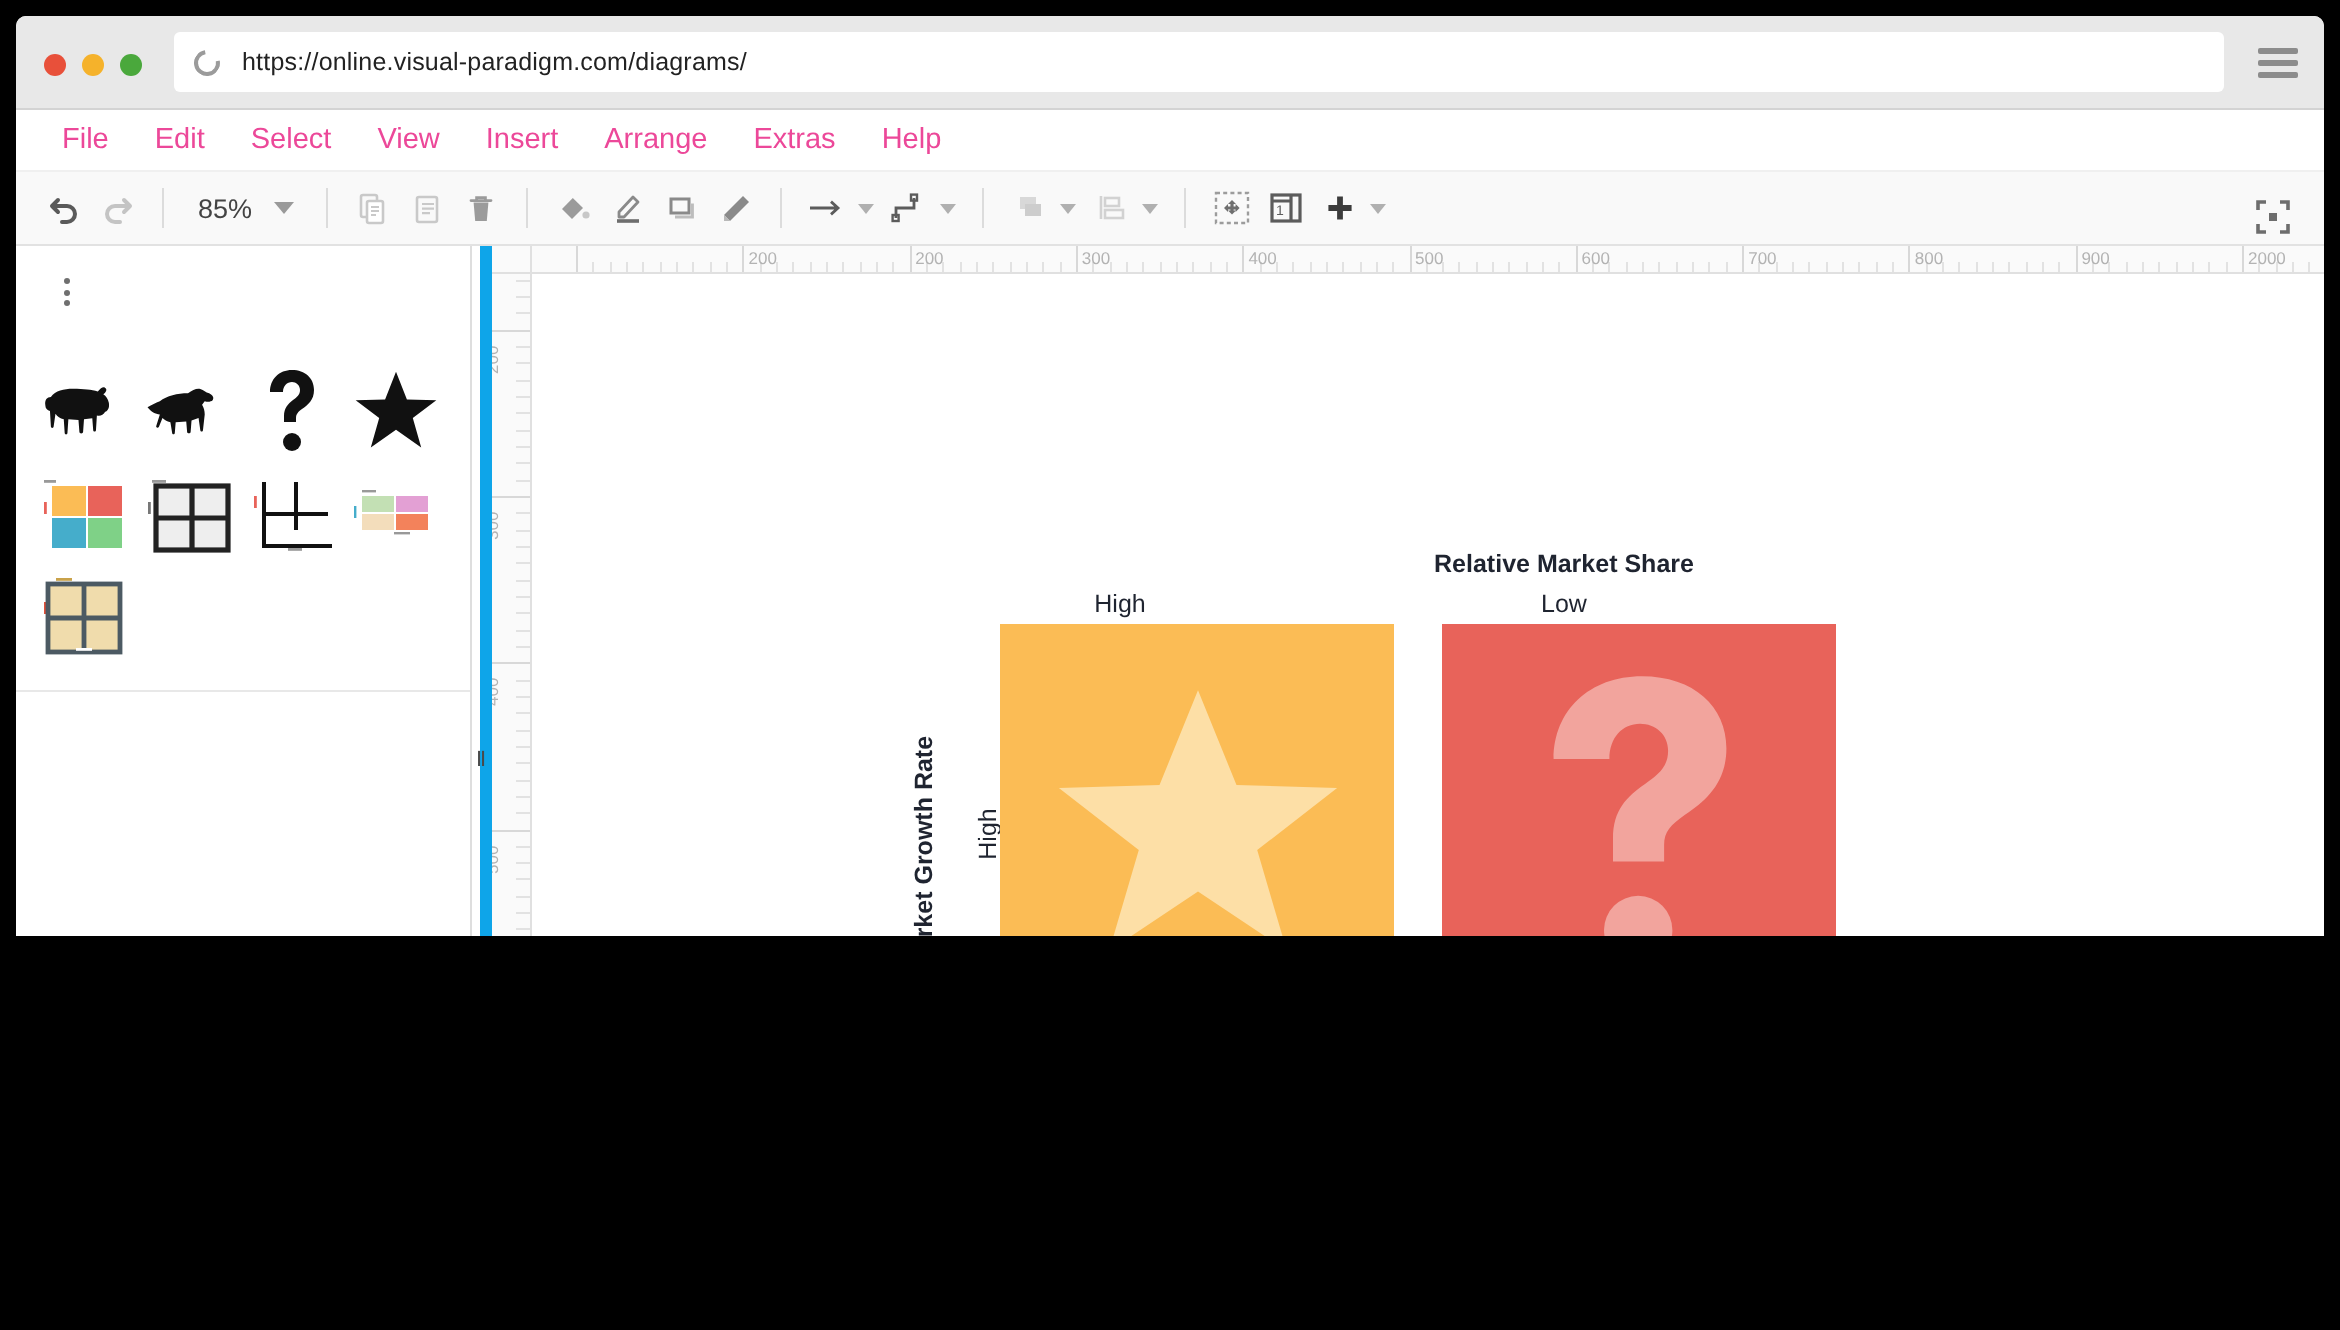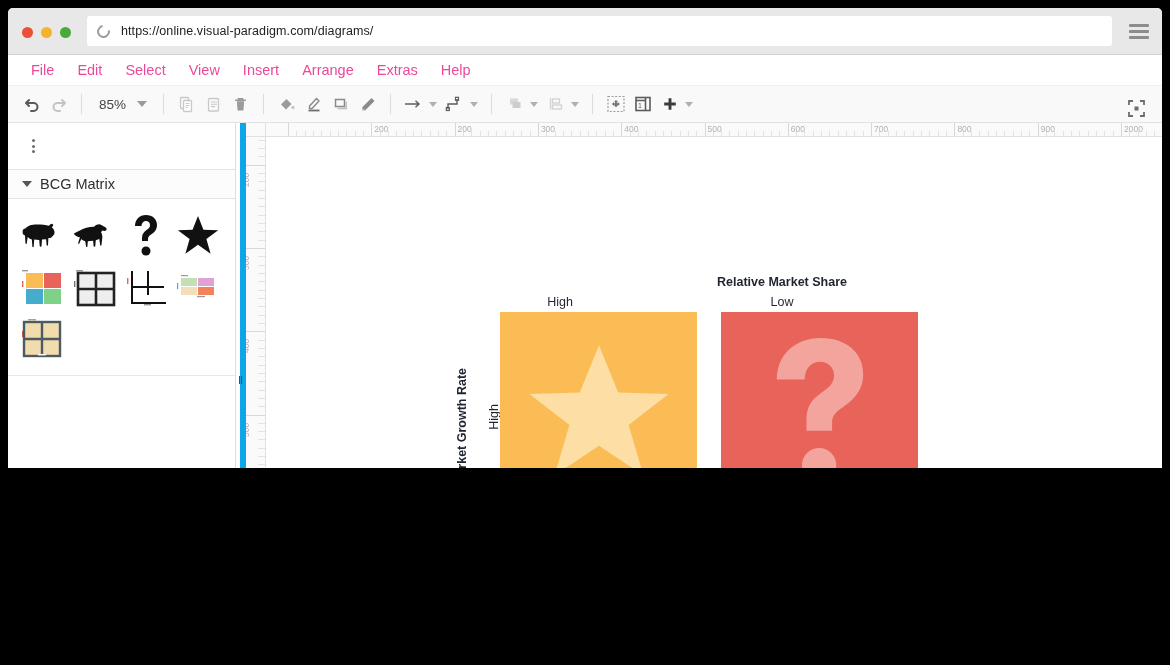--- a/index.html
+++ b/index.html
@@ -409,24 +409,20 @@
 
     <div class="sidebar">
       <div class="searchrow">
         <div class="kebab">
             <i></i>
             <i></i>
             <i></i>
           </div>
       </div>
 
-      <div class="sect-head">
-        <span class="tri"></span>
-        <span class="sect-title">BCG Matrix</span>
-      </div>
 
       <div class="shapegrid">
 
         <div class="shapecell">
           <svg width="46" height="34" viewBox="0 0 100 66">
             <path d="M8 28c-1-6 2-9 6-9 5-7 14-9 24-9 12 0 20 1 27 3 4-5 7-6 9-3 1 2-1 5-3 6 3 2 5 5 6 9 1 5-1 9-4 10-2 4-6 5-9 4l-1 16c0 2-3 2-3 0l-1-13-9 1-1 14c0 2-4 2-4 0l-1-13-11-1-1 15c0 2-3 2-3 0l-1-15c-4-1-7-3-9-6l-2 14c0 2-3 2-3 0l-1-17c-3-1-5-3-5-6z" fill="#111"></path>
           </svg>
         </div>
 
         <div class="shapecell">

